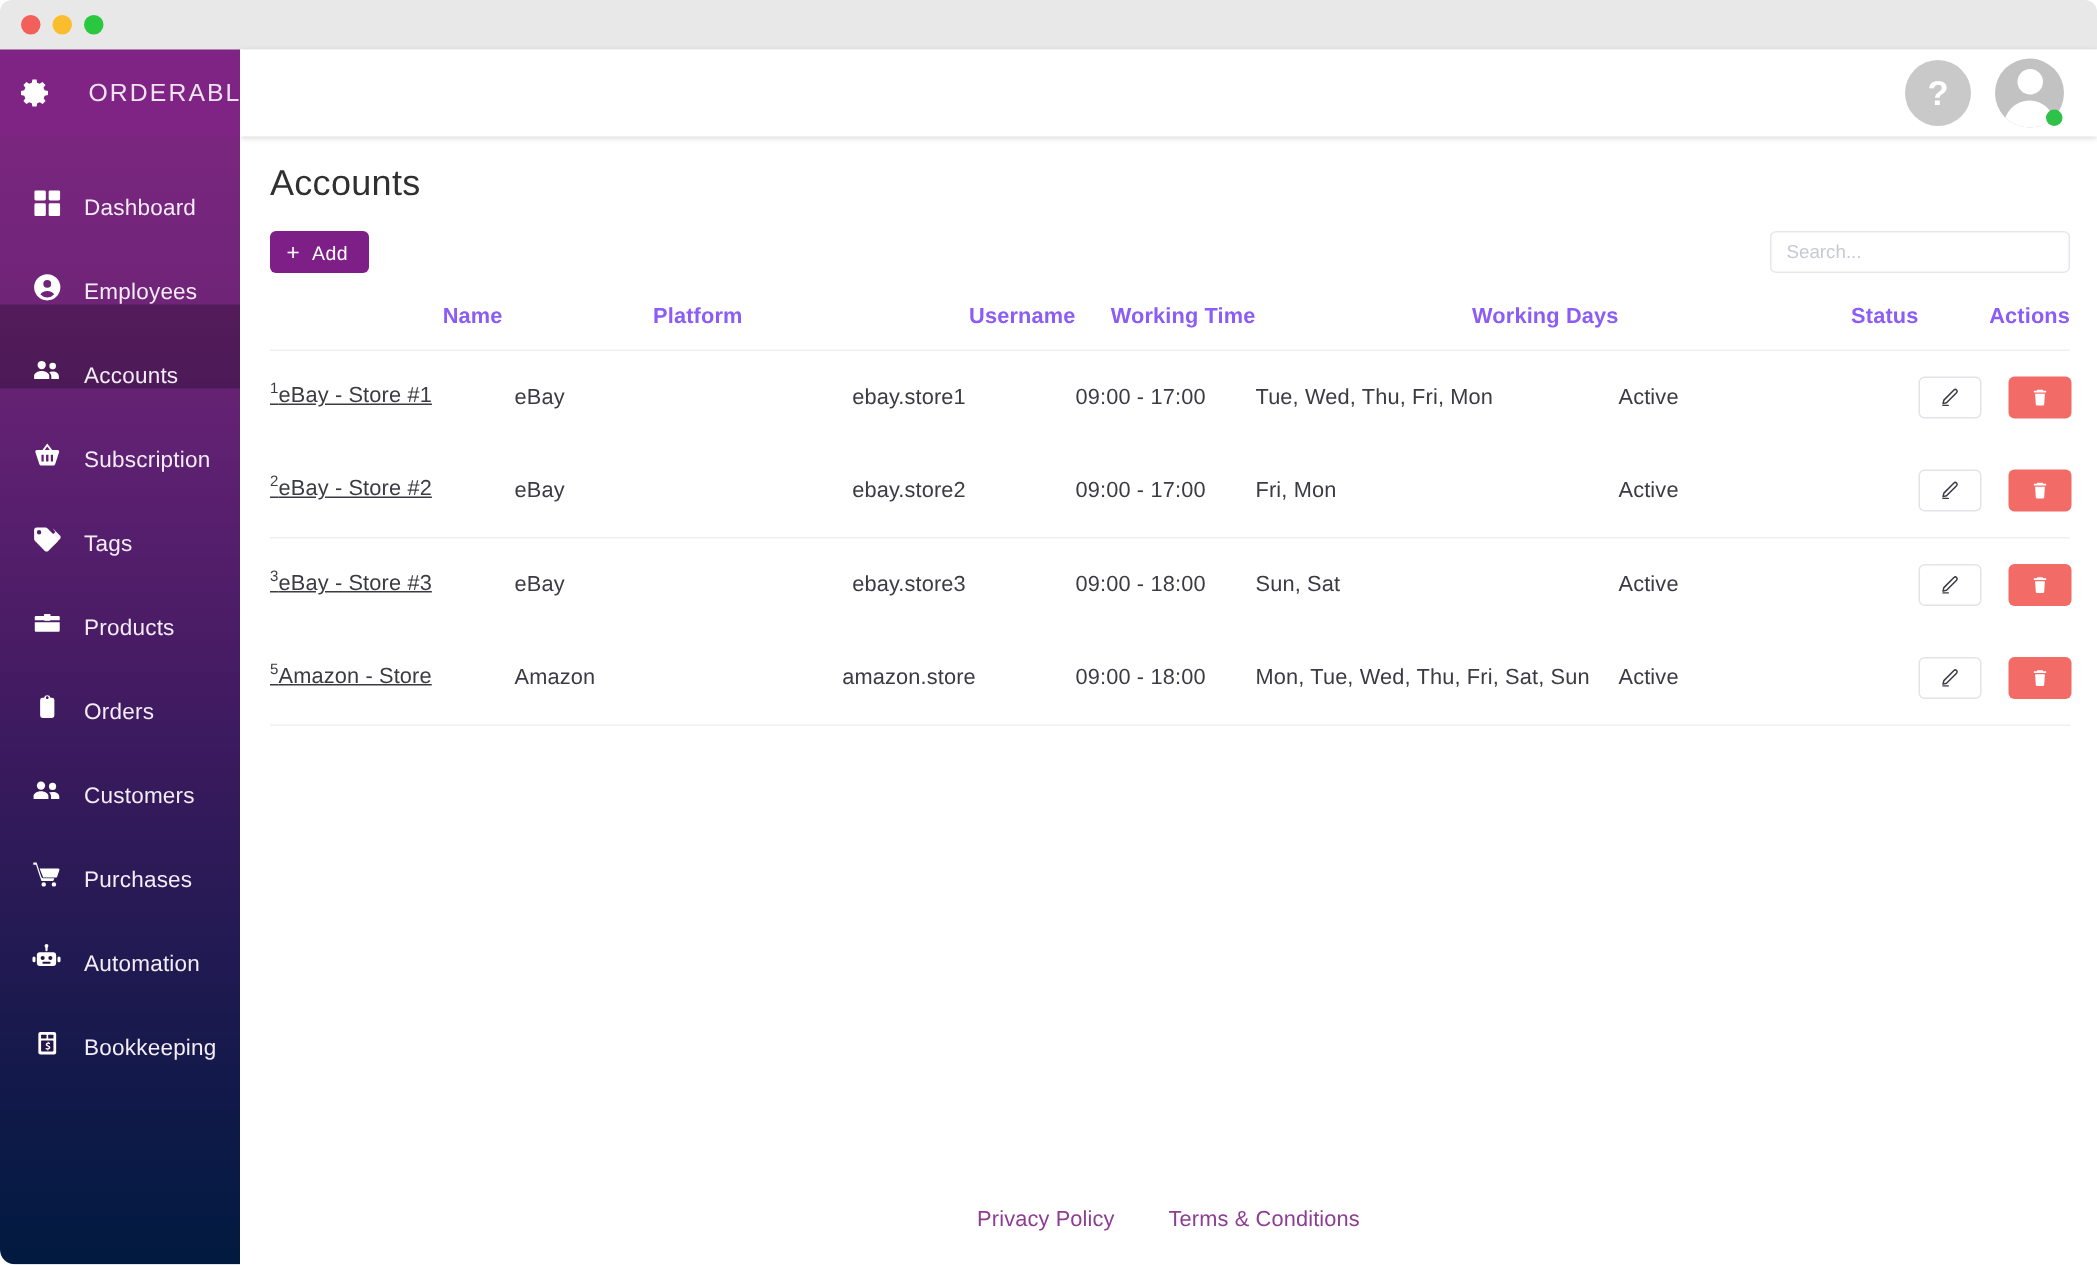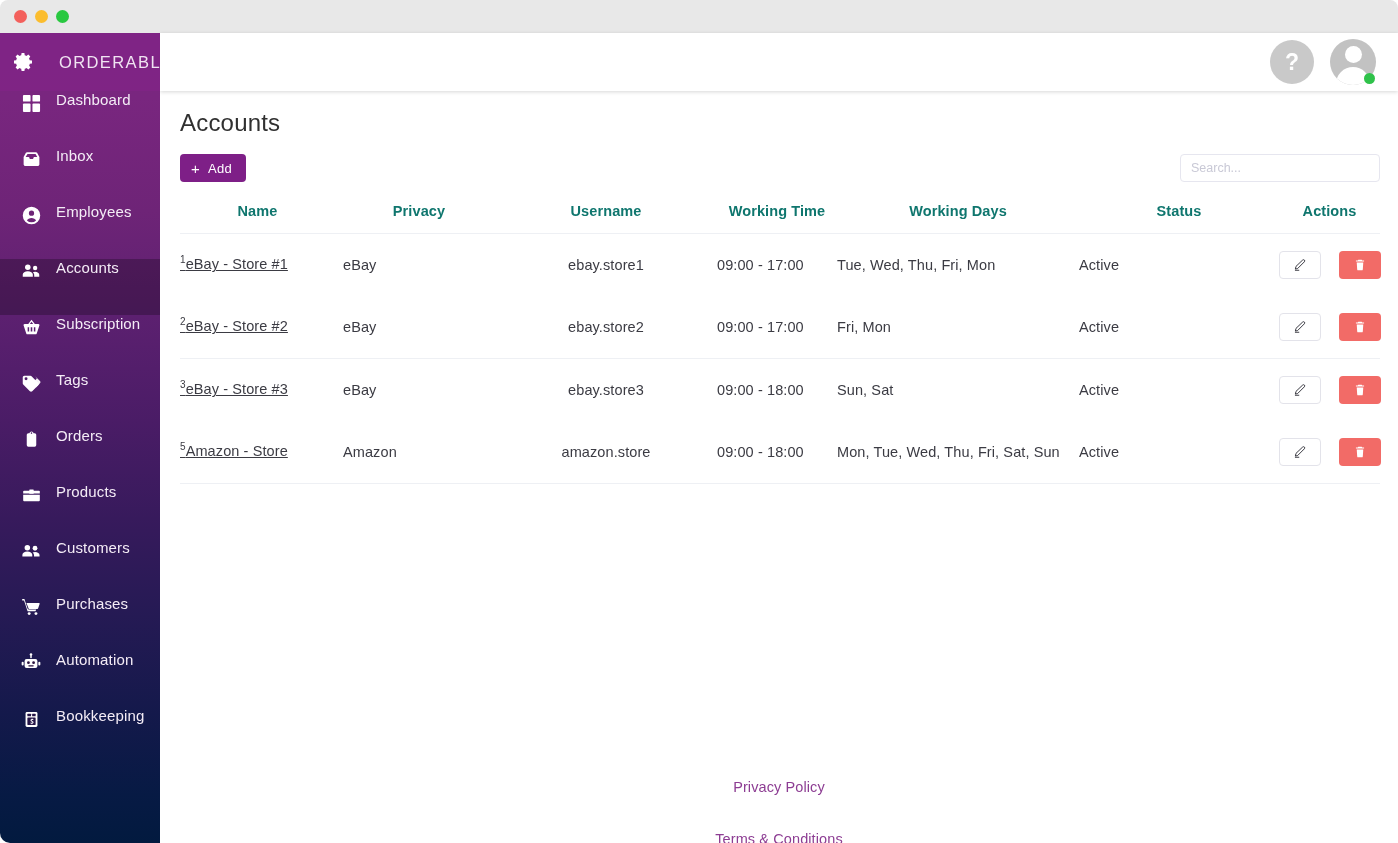--- a/index.html
+++ b/index.html
@@ -82,21 +82,21 @@
   .logo-text {
     color: #f0e4f2;
     font-size: 16.5px;
     letter-spacing: 1.4px;
     font-weight: 400;
   }
 
   .nav { padding-top: 0; }
   .nav-item {
     display: flex;
-    align-items: flex-start;
+    align-items: flex-end;
     height: 56px;
     padding-left: 19px;
     color: #f2e9f4;
     cursor: pointer;
     position: relative;
   }
   .nav-item.active { background: rgba(0,0,0,0.25); }
   .nav-icon {
     width: 24px;
     height: 24px;
@@ -224,24 +224,24 @@
     color: #55555f;
     font-family: "Liberation Sans", sans-serif;
     background: #ffffff;
     outline: none;
   }
   .search-input::placeholder { color: #c9c9d6; }
 
   
   .tbl { width: 100%; border-collapse: collapse; margin-top: 21px; table-layout: fixed; }
   .tbl th {
-    text-align: center;
+    text-align: right;
     font-size: 14.5px;
     font-weight: 700;
-    color: #0f766e;
+    color: #8b5cf6;
     padding: 0 0 14px 0;
     letter-spacing: 0.1px;
   }
   .tbl thead tr { border-bottom: 1px solid #eef0f4; }
   .tbl td {
     font-size: 14.5px;
     color: #3b3b43;
     padding: 17px 0;
     vertical-align: middle;
     letter-spacing: 0.1px;
@@ -284,21 +284,20 @@
     position: absolute;
     left: 160px;
     bottom: 0;
     width: 1238px;
     height: 60px;
     display: flex;
     align-items: center;
     justify-content: center;
     gap: 36px;
     background: #ffffff;
-    flex-direction: column;
   }
   .footer a {
     color: #8d3d93;
     font-size: 14.5px;
     text-decoration: none;
     letter-spacing: 0.1px;
     cursor: pointer;
   }
 </style>
 </head>
@@ -331,28 +330,20 @@
           <svg width="19" height="19" viewBox="0 0 20 20" fill="currentColor">
             <rect x="1" y="1" width="8" height="7" rx="1"></rect>
               <rect x="11" y="1" width="8" height="7" rx="1"></rect>
             <rect x="1" y="10" width="8" height="9" rx="1"></rect>
               <rect x="11" y="10" width="8" height="9" rx="1"></rect>
           </svg>
         </span>
         <span class="nav-label">Dashboard</span>
       </div>
 
-      <div class="nav-item">
-        <span class="nav-icon">
-          <svg width="21" height="21" viewBox="0 0 24 24" fill="currentColor">
-            <path d="M21 9l-2.6-4.6A1.6 1.6 0 0 0 17 3.6H7c-.6 0-1.1.3-1.4.8L3 9v8.3c0 1.2 1 2.1 2.1 2.1h13.8c1.2 0 2.1-1 2.1-2.1V9zM7.4 5.6h9.2L18.6 9h-3.3c-.4 0-.8.3-1 .7l-.5 1.6H10l-.5-1.6c-.1-.4-.5-.7-1-.7H5.3l2.1-3.4z"></path>
-          </svg>
-        </span>
-        <span class="nav-label">Inbox</span>
-      </div>
 
       <div class="nav-item">
         <span class="nav-icon">
           <svg width="21" height="21" viewBox="0 0 24 24" fill="currentColor">
             <path d="M12 2a10 10 0 1 0 0 20 10 10 0 0 0 0-20zm0 4.4a3 3 0 1 1 0 6 3 3 0 0 1 0-6zm0 13.4a7.3 7.3 0 0 1-5.2-2.2c.6-1.8 3-2.8 5.2-2.8s4.6 1 5.2 2.8A7.3 7.3 0 0 1 12 19.8z"></path>
           </svg>
         </span>
         <span class="nav-label">Employees</span>
       </div>
 
@@ -383,36 +374,36 @@
           <svg width="22" height="22" viewBox="0 0 24 24" fill="currentColor">
             <path d="M11.4 4H4.8C3.8 4 3 4.8 3 5.8v6.6c0 .5.2.9.5 1.3l7.3 7.3c.7.7 1.8.7 2.5 0l6.6-6.6c.7-.7.7-1.8 0-2.5l-7.3-7.3c-.3-.4-.8-.6-1.2-.6zM6.6 9a1.6 1.6 0 1 1 0-3.2 1.6 1.6 0 0 1 0 3.2z"></path>
             <path d="M16.5 4.6l5.3 5.3c.7.7.7 1.8 0 2.5l-4.4 4.4 1-2.8-3.4-3.4 3.4-3.4-1.9-2.6z" opacity="0.95"></path>
           </svg>
         </span>
         <span class="nav-label">Tags</span>
       </div>
 
       <div class="nav-item">
         <span class="nav-icon">
-          <svg width="19" height="19" viewBox="0 0 24 24" fill="currentColor">
-            <path d="M16 4h-1.3a2.8 2.8 0 0 0-5.4 0H8a2 2 0 0 0-2 2v13a2 2 0 0 0 2 2h8a2 2 0 0 0 2-2V6a2 2 0 0 0-2-2zm-4-1.2c.6 0 1.1.5 1.1 1.1S12.6 5 12 5s-1.1-.5-1.1-1.1.5-1.1 1.1-1.1z"></path>
-          </svg>
-        </span>
-        <span class="nav-label">Orders</span>
-      </div>
-
-      <div class="nav-item">
-        <span class="nav-icon">
           <svg width="21" height="21" viewBox="0 0 24 24" fill="currentColor">
             <path d="M3.5 6.5h17c.6 0 1 .4 1 1v2.2h-19V7.5c0-.6.4-1 1-1z"></path>
             <path d="M2.5 11.2h19v6.3c0 .6-.4 1-1 1h-17c-.6 0-1-.4-1-1v-6.3zm7 0h5v2.6h-5v-2.6z"></path>
             <rect x="9.5" y="5" width="5" height="5" rx="0.6"></rect>
           </svg>
         </span>
         <span class="nav-label">Products</span>
+      </div>
+
+      <div class="nav-item">
+        <span class="nav-icon">
+          <svg width="19" height="19" viewBox="0 0 24 24" fill="currentColor">
+            <path d="M16 4h-1.3a2.8 2.8 0 0 0-5.4 0H8a2 2 0 0 0-2 2v13a2 2 0 0 0 2 2h8a2 2 0 0 0 2-2V6a2 2 0 0 0-2-2zm-4-1.2c.6 0 1.1.5 1.1 1.1S12.6 5 12 5s-1.1-.5-1.1-1.1.5-1.1 1.1-1.1z"></path>
+          </svg>
+        </span>
+        <span class="nav-label">Orders</span>
       </div>
 
       <div class="nav-item">
         <span class="nav-icon">
           <svg width="22" height="22" viewBox="0 0 24 24" fill="currentColor">
             <circle cx="8" cy="8.5" r="3"></circle>
             <circle cx="16.4" cy="9" r="2.6"></circle>
             <path d="M8 12.6c-3 0-5.4 1.6-5.4 3.5v2h10.8v-2c0-1.9-2.4-3.5-5.4-3.5z"></path>
             <path d="M16.4 13c-1 0-1.9.2-2.6.5 1 .8 1.5 1.8 1.5 2.9v1.7h6v-1.8c0-1.8-2-3.3-4.9-3.3z"></path>
           </svg>
@@ -486,21 +477,21 @@
         <span class="plus">+</span>
         <span>Add</span>
       </button>
       <input class="search-input" type="text" placeholder="Search..." style="">
     </div>
 
     <table class="tbl">
       <thead>
         <tr>
           <th class="col-name">Name</th>
-          <th class="col-platform">Privacy</th>
+          <th class="col-platform">Platform</th>
           <th class="col-username">Username</th>
           <th class="col-time">Working Time</th>
           <th class="col-days">Working Days</th>
           <th class="col-status">Status</th>
           <th class="col-actions">Actions</th>
         </tr>
       </thead>
       <tbody>
 
         <tr>

